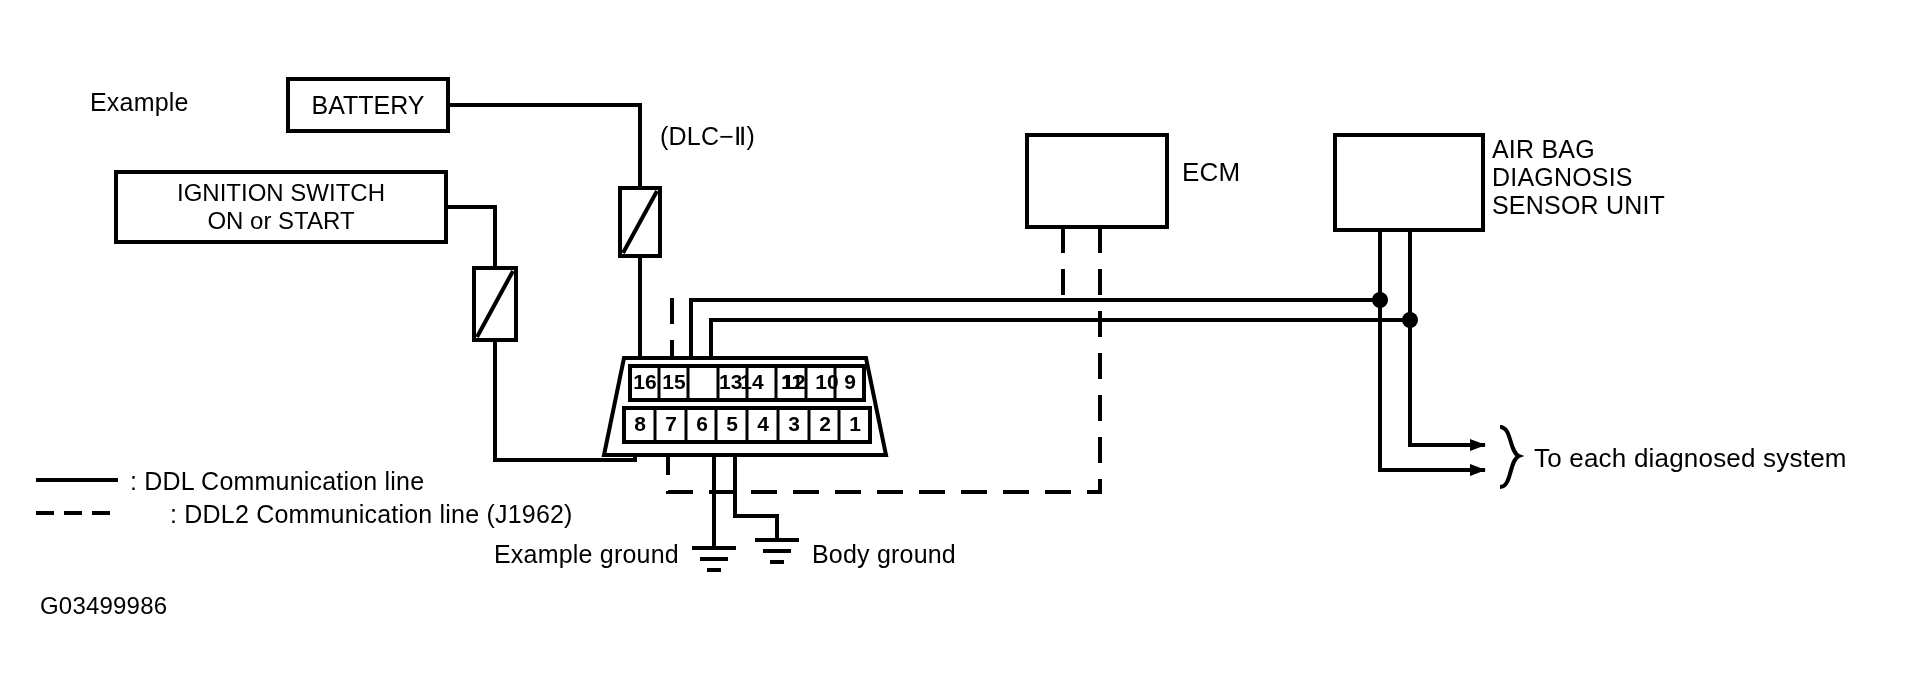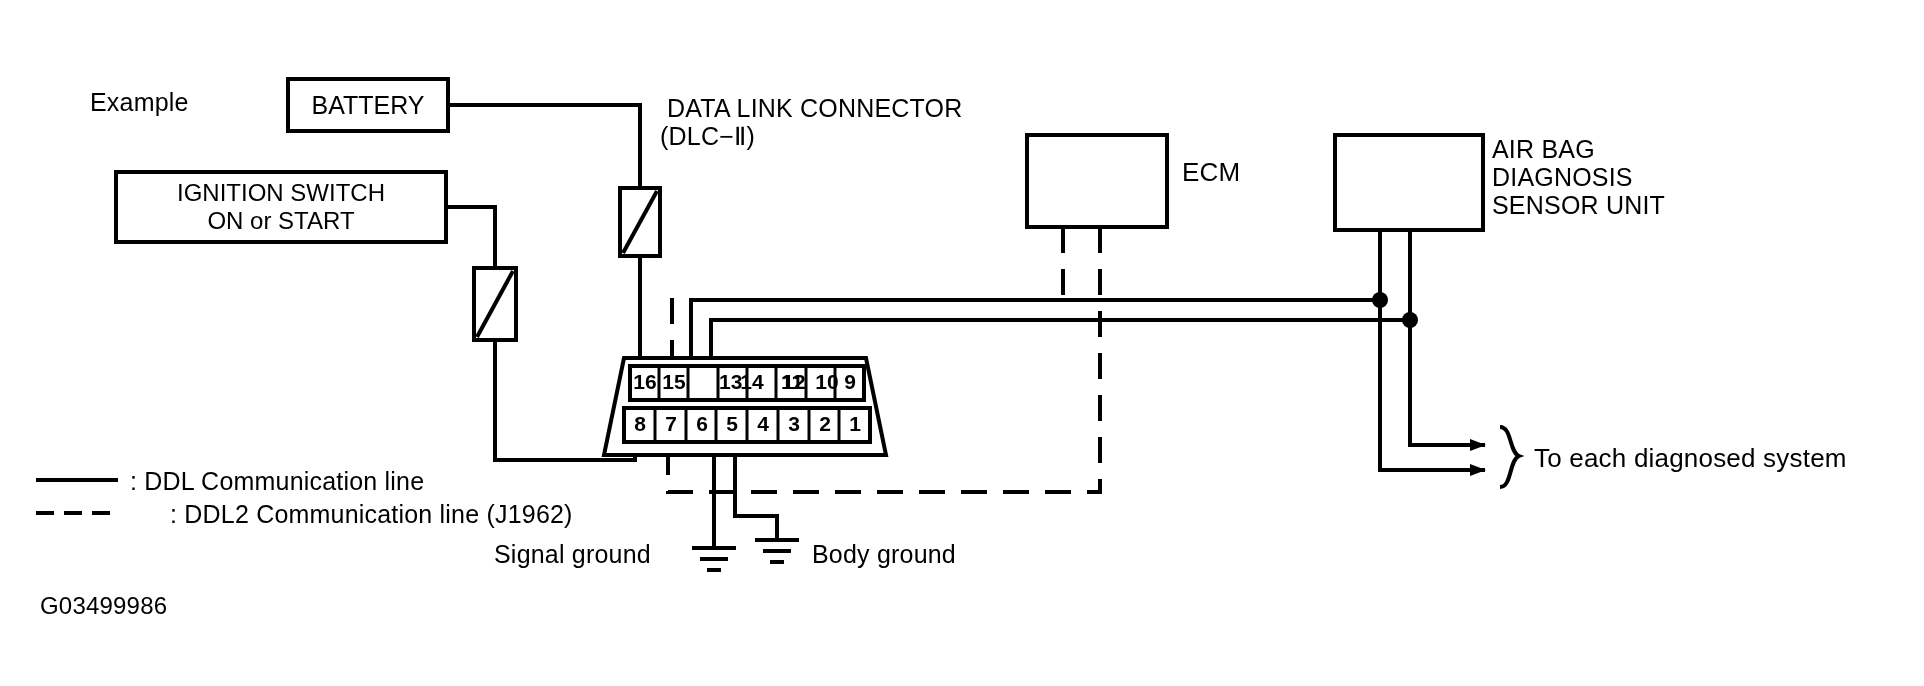--- a/index.html
+++ b/index.html
@@ -156,21 +156,20 @@
 
   <div class="lbl" style="left:90px; top:88px; font-size:25px;">Example</div>
 
   <div class="box-text" style="left:288px; top:79px; width:160px; height:52px; font-size:25px;">BATTERY</div>
 
   <div class="box-text" style="left:116px; top:172px; width:330px; height:70px; font-size:24px;">
     <span>IGNITION SWITCH</span>
     <span>ON or START</span>
   </div>
 
-  <div class="lbl" style="left:667px; top:94px; font-size:25px;">DATA LINK CONNECTOR</div>
   <div class="lbl" style="left:660px; top:122px; font-size:25px;">(DLC−Ⅱ)</div>
 
   <div class="lbl" style="left:1182px; top:157px; font-size:26px;">ECM</div>
 
   <div class="lbl" style="left:1492px; top:135px; font-size:25px;">AIR BAG</div>
   <div class="lbl" style="left:1492px; top:163px; font-size:25px;">DIAGNOSIS</div>
   <div class="lbl" style="left:1492px; top:191px; font-size:25px;">SENSOR UNIT</div>
 
   <div class="pin-num" style="left:631px; top:370px; width:28px; font-size:21px;">16</div>
   <div class="pin-num" style="left:660px; top:370px; width:28px; font-size:21px;">15</div>
@@ -186,20 +185,20 @@
   <div class="pin-num" style="left:687px; top:412px; width:30px; font-size:21px;">6</div>
   <div class="pin-num" style="left:717px; top:412px; width:30px; font-size:21px;">5</div>
   <div class="pin-num" style="left:748px; top:412px; width:30px; font-size:21px;">4</div>
   <div class="pin-num" style="left:779px; top:412px; width:30px; font-size:21px;">3</div>
   <div class="pin-num" style="left:810px; top:412px; width:30px; font-size:21px;">2</div>
   <div class="pin-num" style="left:840px; top:412px; width:30px; font-size:21px;">1</div>
 
   <div class="lbl" style="left:130px; top:467px; font-size:25px;">: DDL Communication line</div>
   <div class="lbl" style="left:130px; top:500px; font-size:25px;margin-left:40px;">: DDL2 Communication line (J1962)</div>
 
-  <div class="lbl" style="left:494px; top:540px; font-size:25px;">Signal ground</div>
+  <div class="lbl" style="left:494px; top:540px; font-size:25px;">Example ground</div>
   <div class="lbl" style="left:812px; top:540px; font-size:25px;">Body ground</div>
 
   <div class="lbl" style="left:1534px; top:443px; font-size:26px;">To each diagnosed system</div>
 
   <div class="lbl" style="left:40px; top:592px; font-size:24px;">G03499986</div>
 
 </div>
 
 </body></html>

